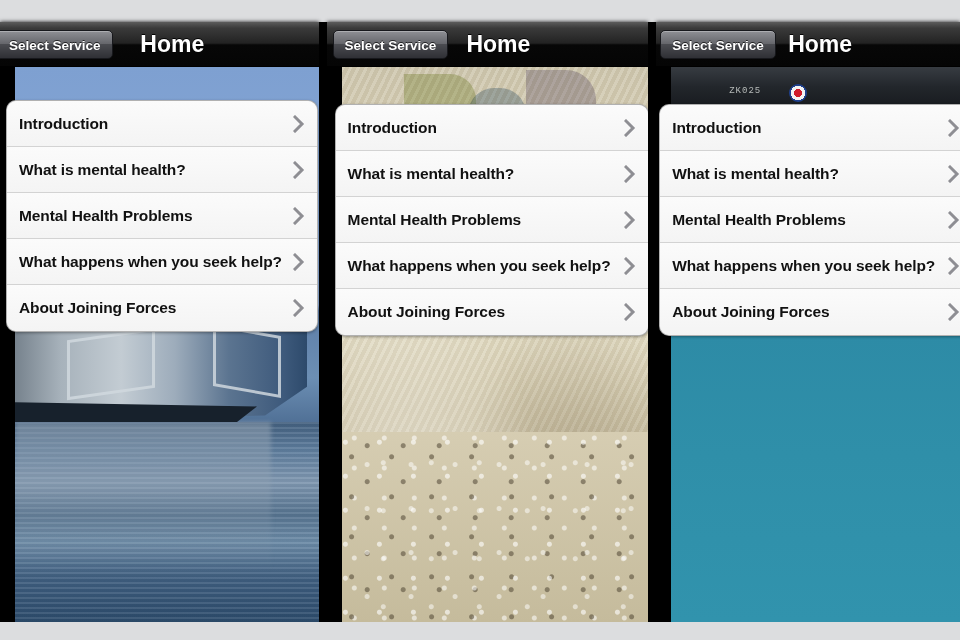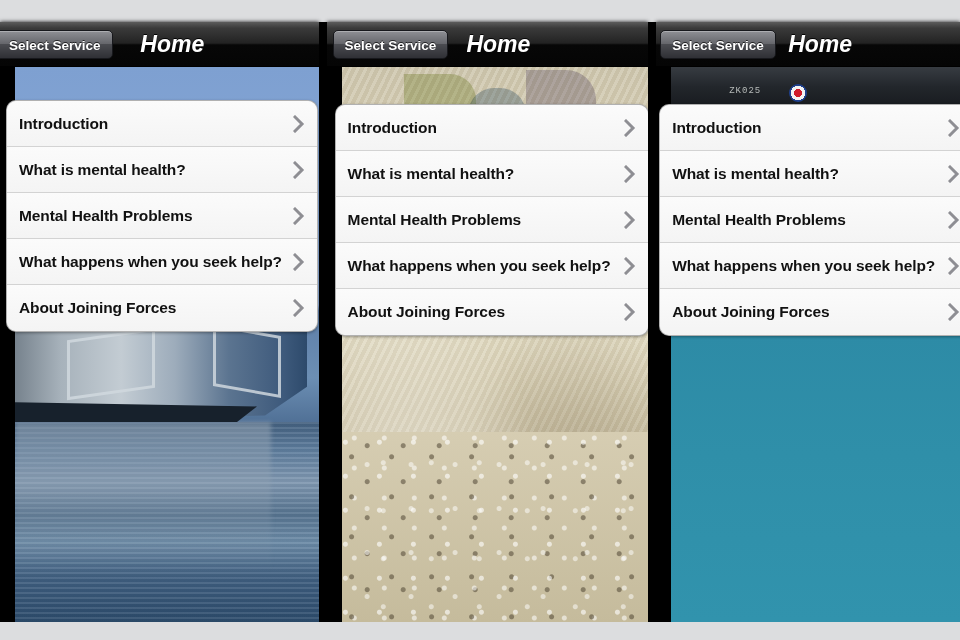--- a/index.html
+++ b/index.html
@@ -60,21 +60,20 @@
   .nav-title {
     position: absolute;
     left: 0; right: 0;
     top: 9px;
     text-align: center;
     color: #ffffff;
     font-size: 23px;
     font-weight: bold;
     letter-spacing: 0px;
     text-shadow: 0 -1px 0 rgba(0,0,0,0.9);
-    font-style: italic;
   }
   .p1 .nav-title { padding-left: 26px; }
   .p2 .nav-title { padding-left: 22px; }
   .p3 .nav-title { padding-left: 24px; }
 
   .back-btn {
     position: absolute;
     top: 8px;
     height: 29px;
     line-height: 29px;

